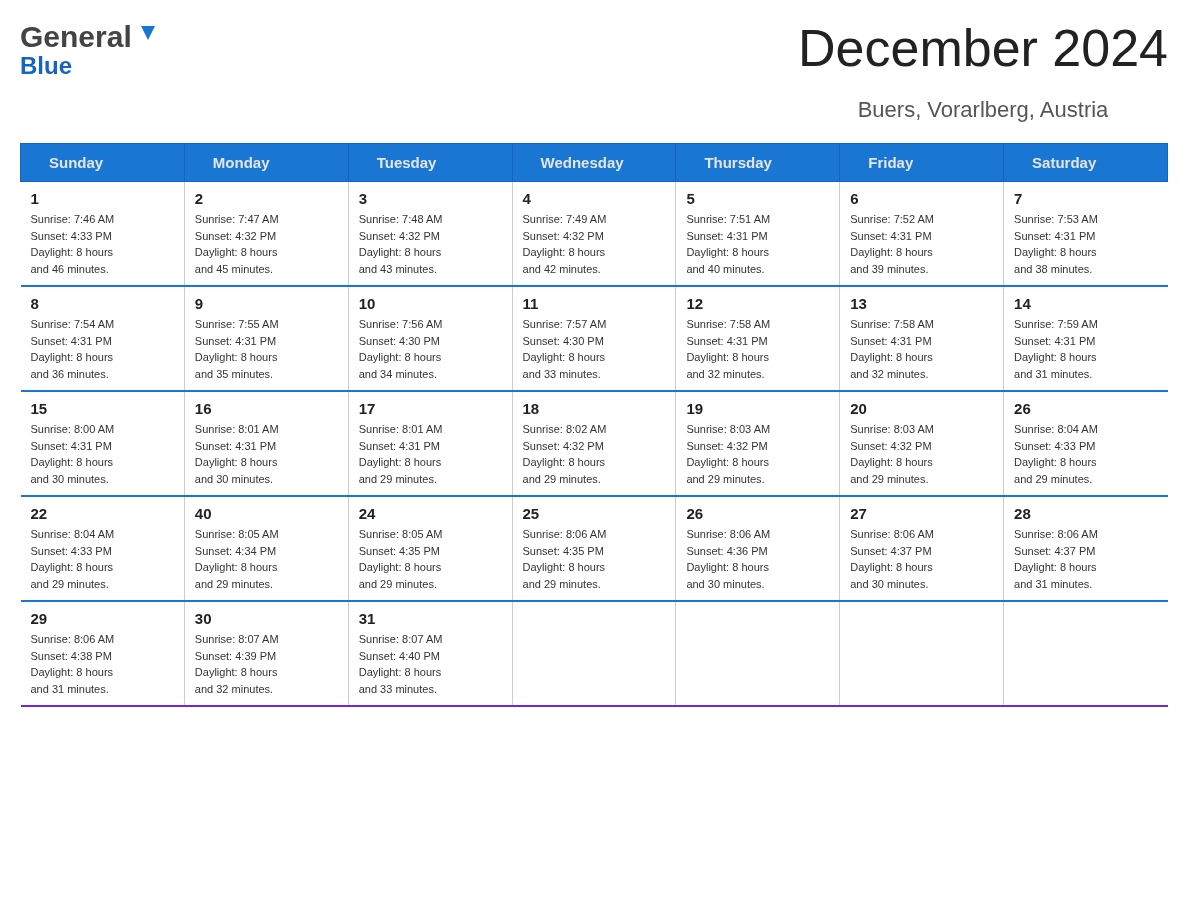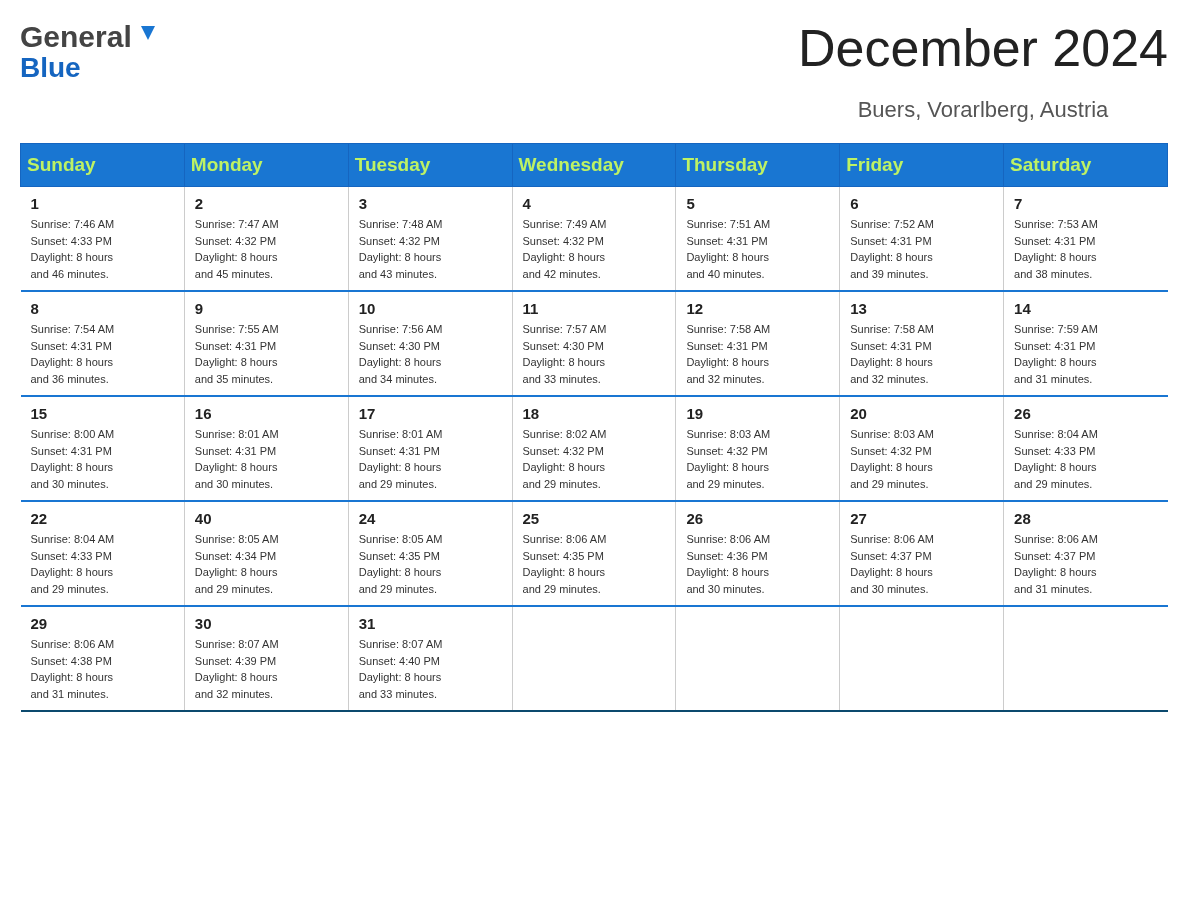--- a/index.html
+++ b/index.html
@@ -15,21 +15,21 @@
       justify-content: space-between;
       align-items: flex-start;
       margin-bottom: 20px;
     }
     .logo {
       display: flex;
       flex-direction: column;
       align-items: flex-start;
     }
     .logo-blue {
-      font-size: 28px;
+      font-size: 24px;
       font-weight: bold;
       color: #1565c0;
       margin-top: -2px;
     }
     .title-block {
       text-align: center;
     }
     .month-title {
       font-size: 52px;
       font-weight: normal;
@@ -42,24 +42,24 @@
       margin-top: 20px;
     }
     table {
       width: 100%;
       border-collapse: collapse;
     }
     thead tr {
       background-color: #1976d2;
     }
     thead th {
-      color: #bef264;
-      font-size: 19px;
-      font-weight: bold;
-      padding: 10px 6px;
+      color: #e5e5e5;
+      font-size: 15px;
+      font-weight: bold;
+      padding: 10px 28px;
       text-align: left;
       border: 1px solid #1565c0;
     }
     tbody tr {
       border-bottom: 2px solid #1976d2;
     }
     tbody td {
       vertical-align: top;
       padding: 8px 10px;
       font-size: 13.5px;
@@ -77,21 +77,21 @@
       font-weight: bold;
       margin-bottom: 4px;
       display: block;
     }
     .day-info {
       font-size: 11px;
       line-height: 1.5;
       color: #333;
     }
     tbody tr:last-child {
-      border-bottom: 2px solid #0c4a6e;
+      border-bottom: 2px solid #6d28d9;
     }
     .empty-cell {
       background: #fff;
     }
 
     
     .logo-row {
       display: flex;
       align-items: center;
       gap: 5px;

